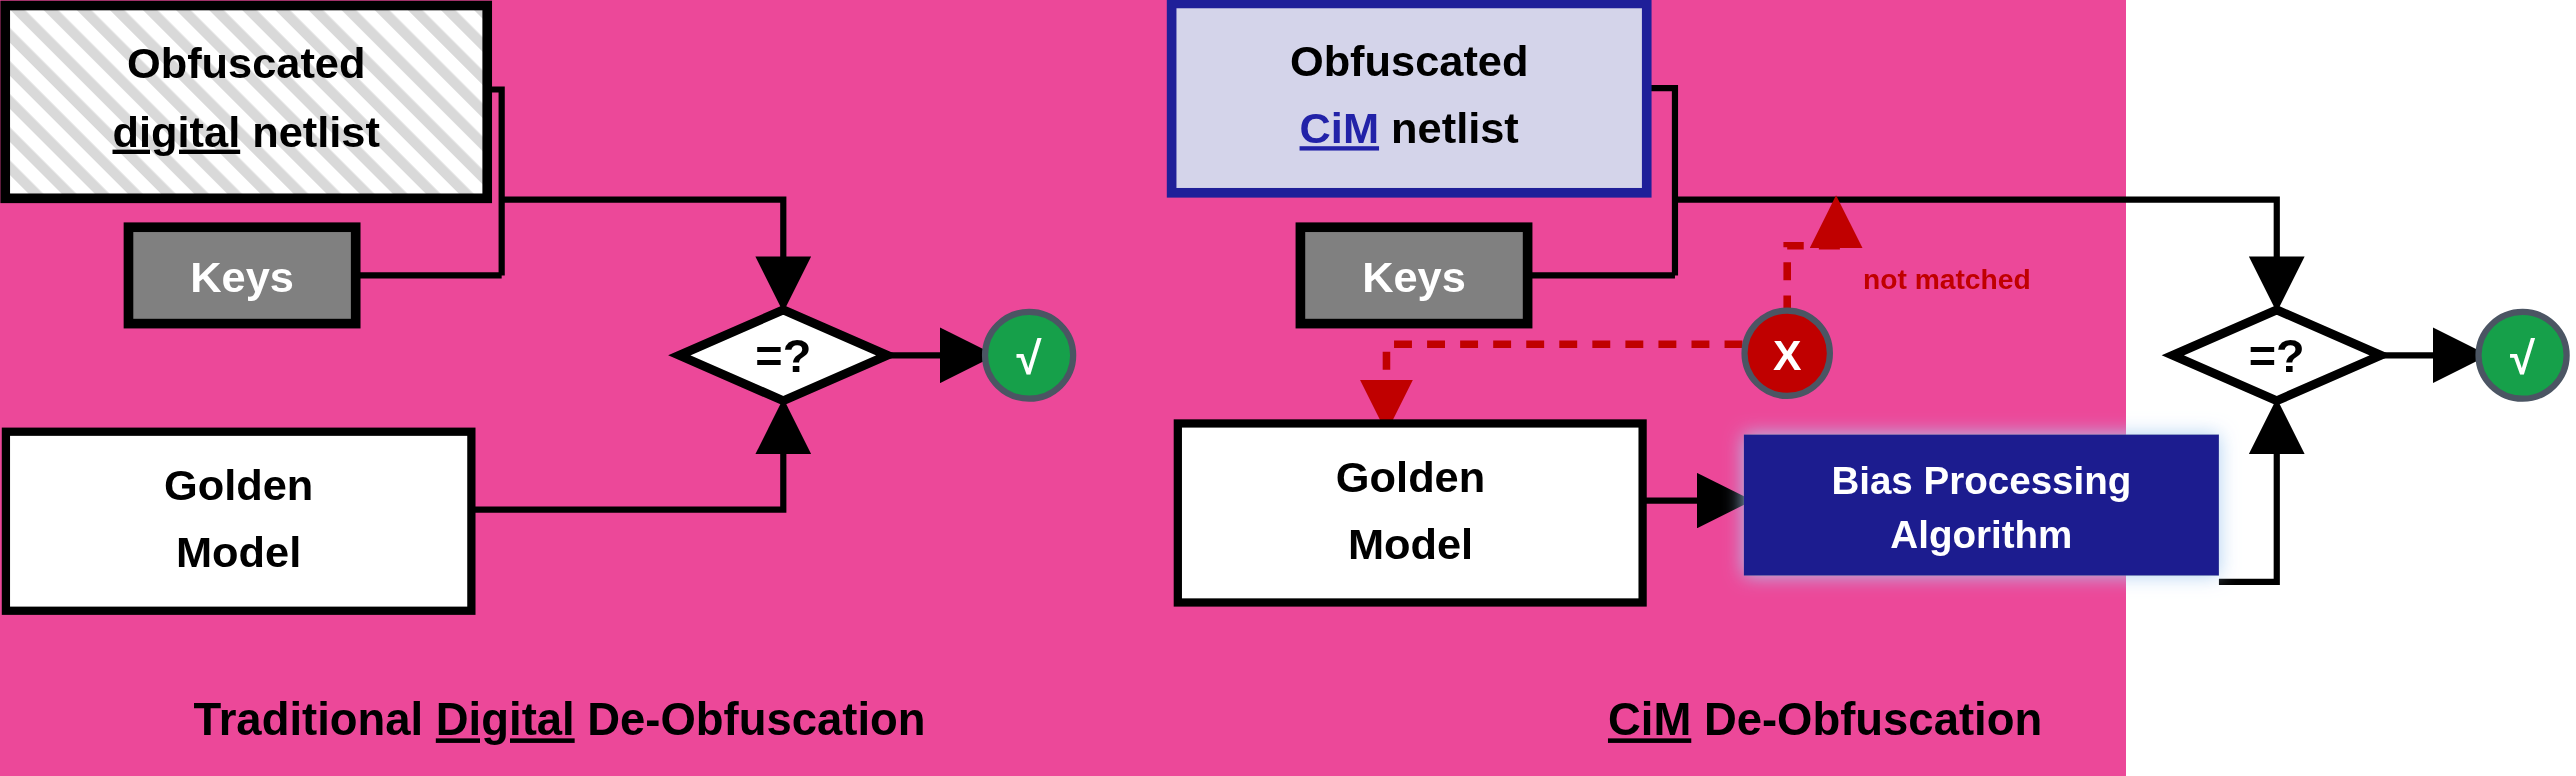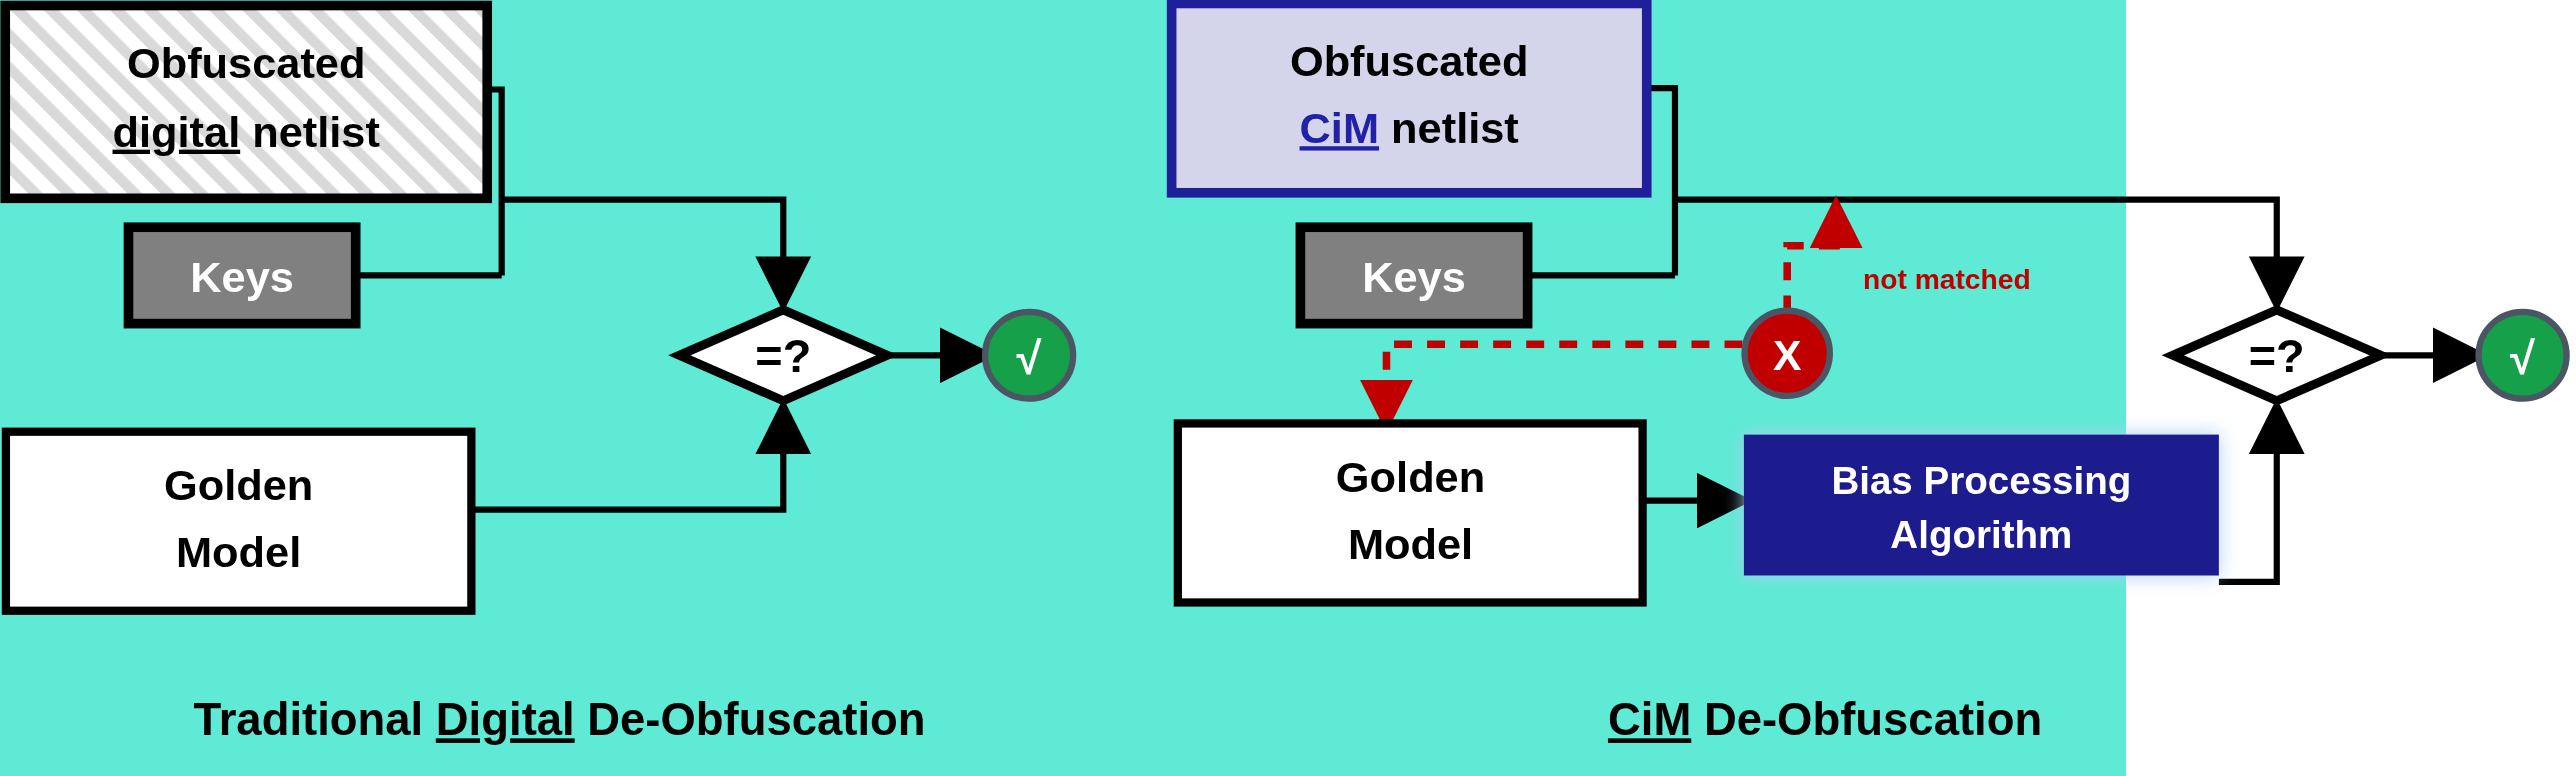--- a/index.html
+++ b/index.html
@@ -1,18 +1,18 @@
 <!DOCTYPE html>
 <html style="font-size:11px"><head>
 <meta charset="utf-8">
 <style>
   html,body{margin:0;padding:0;background:#ffffff;}
   body{width:2576px;height:776px;overflow:hidden;
        font-family:"Liberation Sans","DejaVu Sans",sans-serif;}
-  #stage{position:relative;width:2126px;height:776px;background:#5eead4;}
+  #stage{position:relative;width:2126px;height:776px;background:#ec4899;}
   svg#canvas{position:absolute;left:0;top:0;width:2576px;height:776px;}
   .boxlabel{font-family:"Liberation Sans","DejaVu Sans",sans-serif;font-weight:bold;}
 </style>
 </head>
 <body>
 
 <div id="stage">
 <svg id="canvas" viewBox="0 0 3740 1127" xmlns="http://www.w3.org/2000/svg">
   <defs>
     <pattern id="hatch" width="34" height="34" patternUnits="userSpaceOnUse" patternTransform="rotate(-45)">

